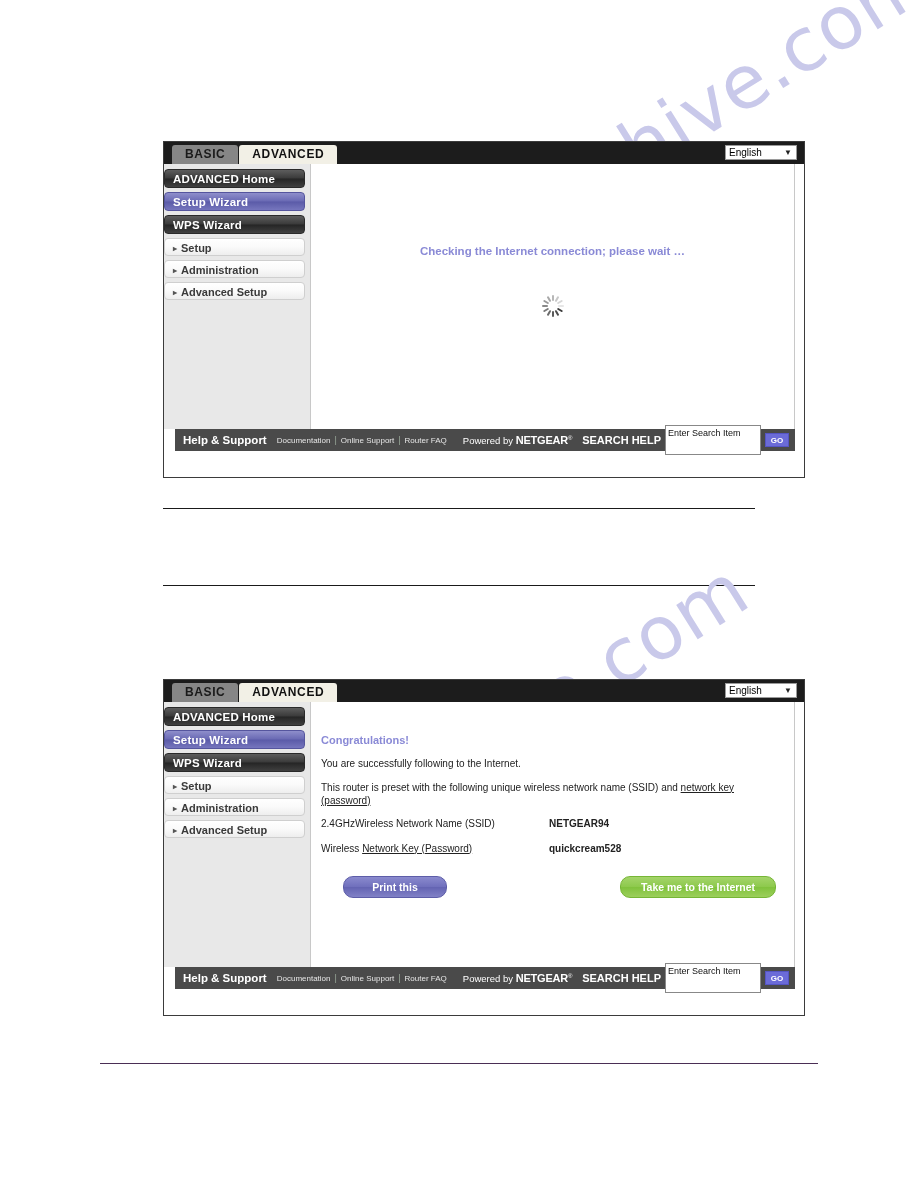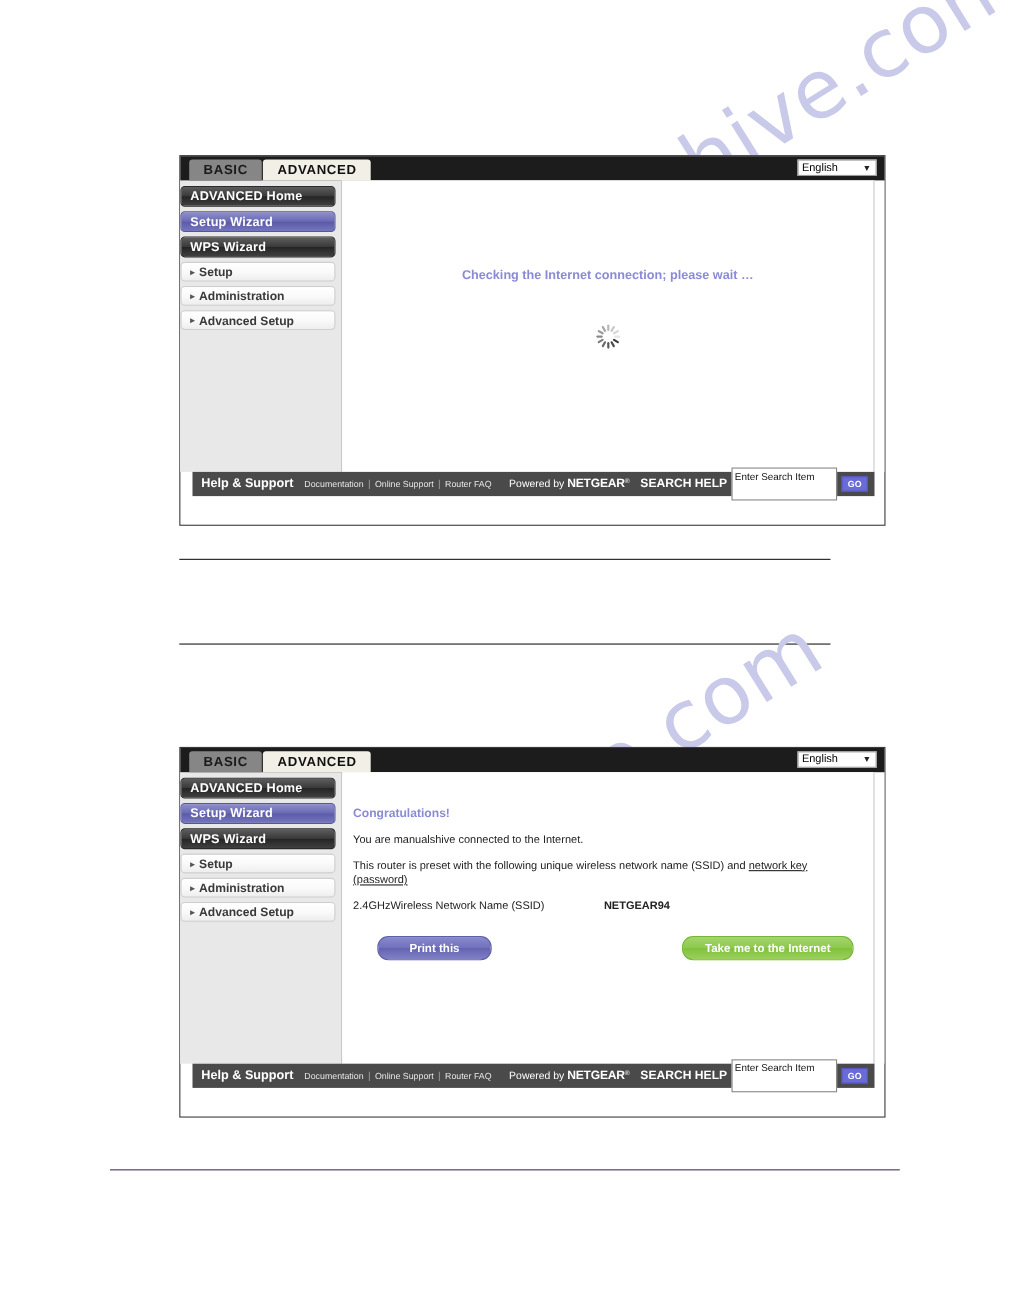--- a/index.html
+++ b/index.html
@@ -436,26 +436,30 @@
         <span class="arrow">▸</span><span>Administration</span>
       </div>
       <div class="nav-link">
         <span class="arrow">▸</span><span>Advanced Setup</span>
       </div>
     </div>
 
     <div class="content">
       <div class="congrats-body">
         <div class="congrats-title">Congratulations!</div>
-        <div class="congrats-line">You are manualshive connected to the Internet.</div>
+        <div class="congrats-line">You are successfully following to the Internet.</div>
         <div class="congrats-line"><span>This router is preset with the following unique wireless network name (SSID) and </span><span class="u">network key (password)</span></div>
 
         <div class="kv-row">
           <span class="kv-label">2.4GHzWireless Network Name (SSID)</span>
           <span class="kv-value">NETGEAR94</span>
+        </div>
+        <div class="kv-row">
+          <span class="kv-label"><span>Wireless </span><span class="u">Network Key (Password)</span></span>
+          <span class="kv-value">quickcream528</span>
         </div>
 
         <div class="btn-row">
           <div class="pill purple">Print this</div>
           <div class="pill green">Take me to the Internet</div>
         </div>
       </div>
     </div>
   </div>
 

